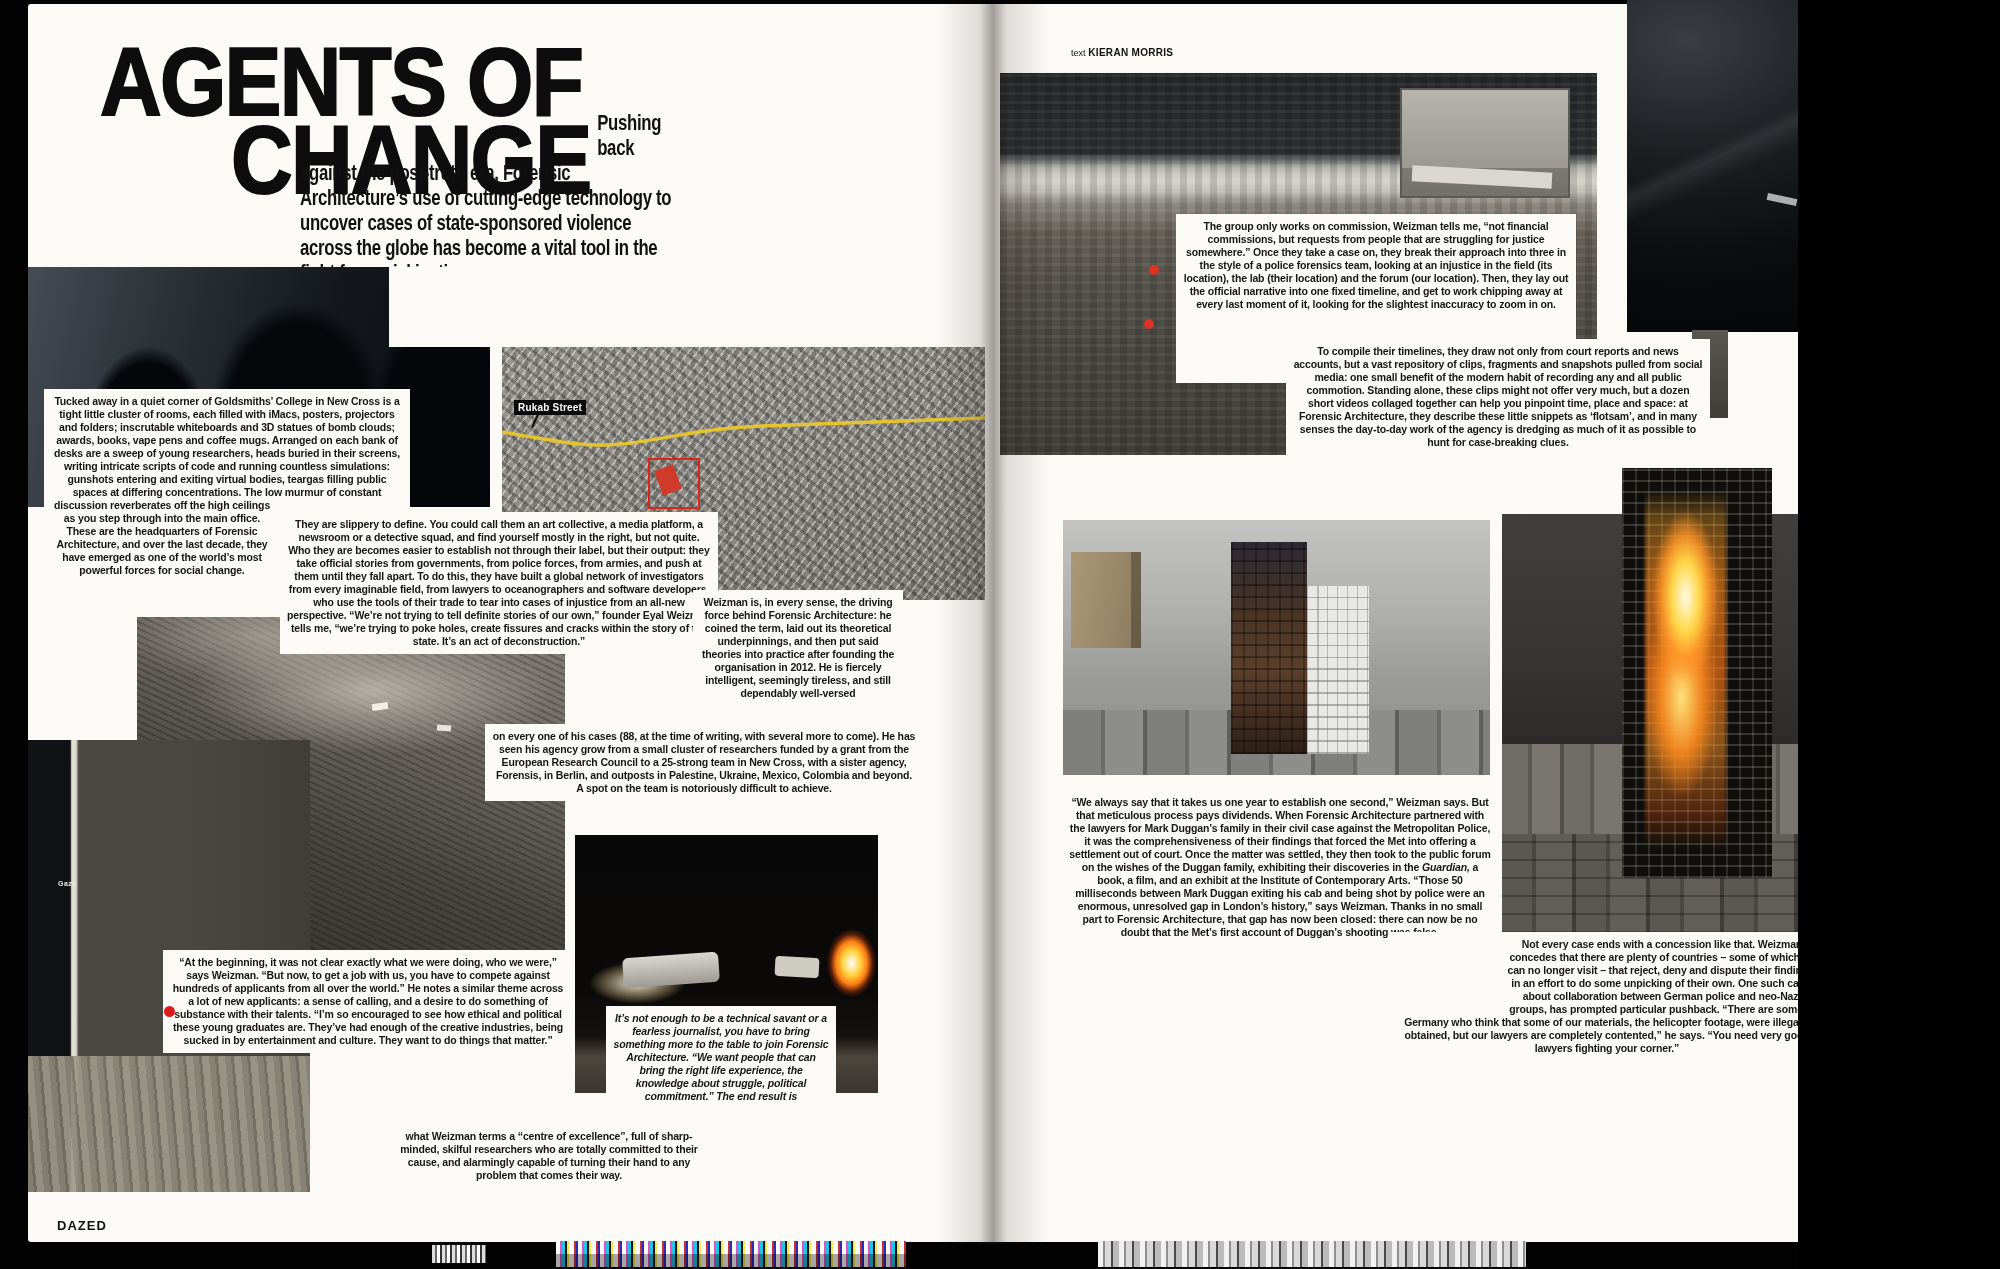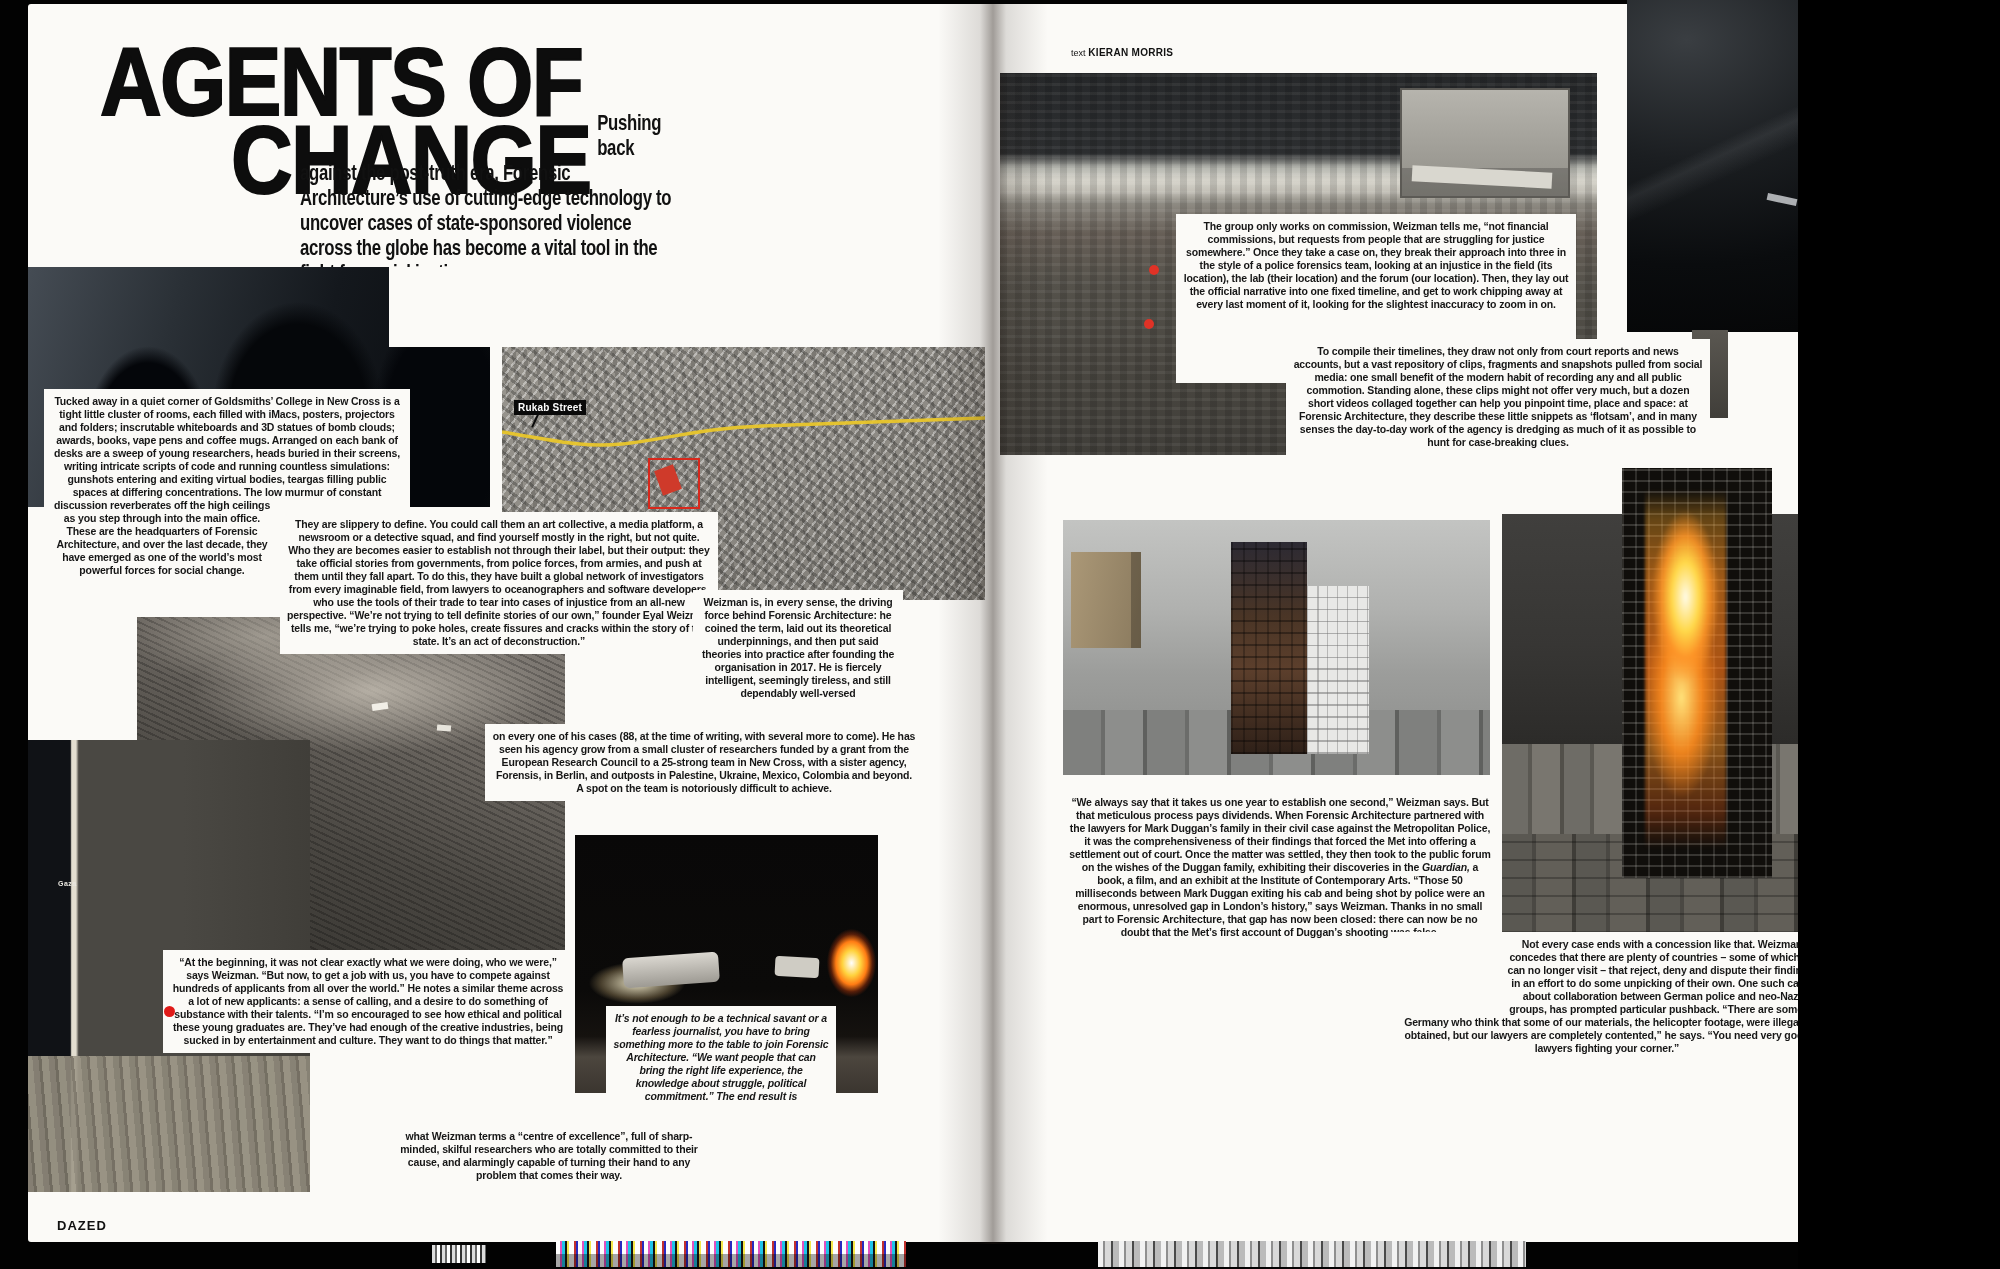--- a/index.html
+++ b/index.html
@@ -132,21 +132,21 @@
     <span class="fr" style="height:104px;"></span>
     <span class="frw" style="width:130px;height:112px;"></span>
     <span>Tucked away in a quiet corner of Goldsmiths’ College in New Cross is a tight little cluster of rooms, each filled with iMacs, posters, projectors and folders; inscrutable whiteboards and 3D statues of bomb clouds; awards, books, vape pens and coffee mugs. Arranged on each bank of desks are a sweep of young researchers, heads buried in their screens, writing intricate scripts of code and running countless simulations: gunshots entering and exiting virtual bodies, teargas filling public spaces at differing concentrations. The low murmur of constant discussion reverberates off the high ceilings as you step through into the main office. These are the headquarters of Forensic Architecture, and over the last decade, they have emerged as one of the world’s most powerful forces for social change.</span>
   </div>
 
   <div class="b card" style="left:280px;top:512px;width:424px;">
     <span>They are slippery to define. You could call them an art collective, a media platform, a newsroom or a detective squad, and find yourself mostly in the right, but not quite. Who they are becomes easier to establish not through their label, but their output: they take official stories from governments, from police forces, from armies, and push at them until they fall apart. To do this, they have built a global network of investigators from every imaginable field, from lawyers to oceanographers and software developers, who use the tools of their trade to tear into cases of injustice from an all-new perspective. “We’re not trying to tell definite stories of our own,” founder Eyal Weizman tells me, “we’re trying to poke holes, create fissures and cracks within the story of the state. It’s an act of deconstruction.”</span>
   </div>
 
   <div class="b card" style="left:693px;top:590px;width:196px;">
-    <span>Weizman is, in every sense, the driving force behind Forensic Architecture: he coined the term, laid out its theoretical underpinnings, and then put said theories into practice after founding the organisation in 2017. He is fiercely intelligent, seemingly tireless, and still dependably well-versed</span>
+    <span>Weizman is, in every sense, the driving force behind Forensic Architecture: he coined the term, laid out its theoretical underpinnings, and then put said theories into practice after founding the organisation in 2012. He is fiercely intelligent, seemingly tireless, and still dependably well-versed</span>
   </div>
 
   <div class="b card" style="left:485px;top:724px;width:424px;">
     <span>on every one of his cases (88, at the time of writing, with several more to come). He has seen his agency grow from a small cluster of researchers funded by a grant from the European Research Council to a 25-strong team in New Cross, with a sister agency, Forensis, in Berlin, and outposts in Palestine, Ukraine, Mexico, Colombia and beyond. A spot on the team is notoriously difficult to achieve.</span>
   </div>
 
   <div class="b card" style="left:163px;top:950px;width:396px;">
     <span>“At the beginning, it was not clear exactly what we were doing, who we were,” says Weizman. “But now, to get a job with us, you have to compete against hundreds of applicants from all over the world.” He notes a similar theme across a lot of new applicants: a sense of calling, and a desire to do something of substance with their talents. “I’m so encouraged to see how ethical and political these young graduates are. They’ve had enough of the creative industries, being sucked in by entertainment and culture. They want to do things that matter.”</span>
   </div>
   <div class="reddot" style="left:164px;top:1006px;width:11px;height:11px;background:#e01a18;"></div>

